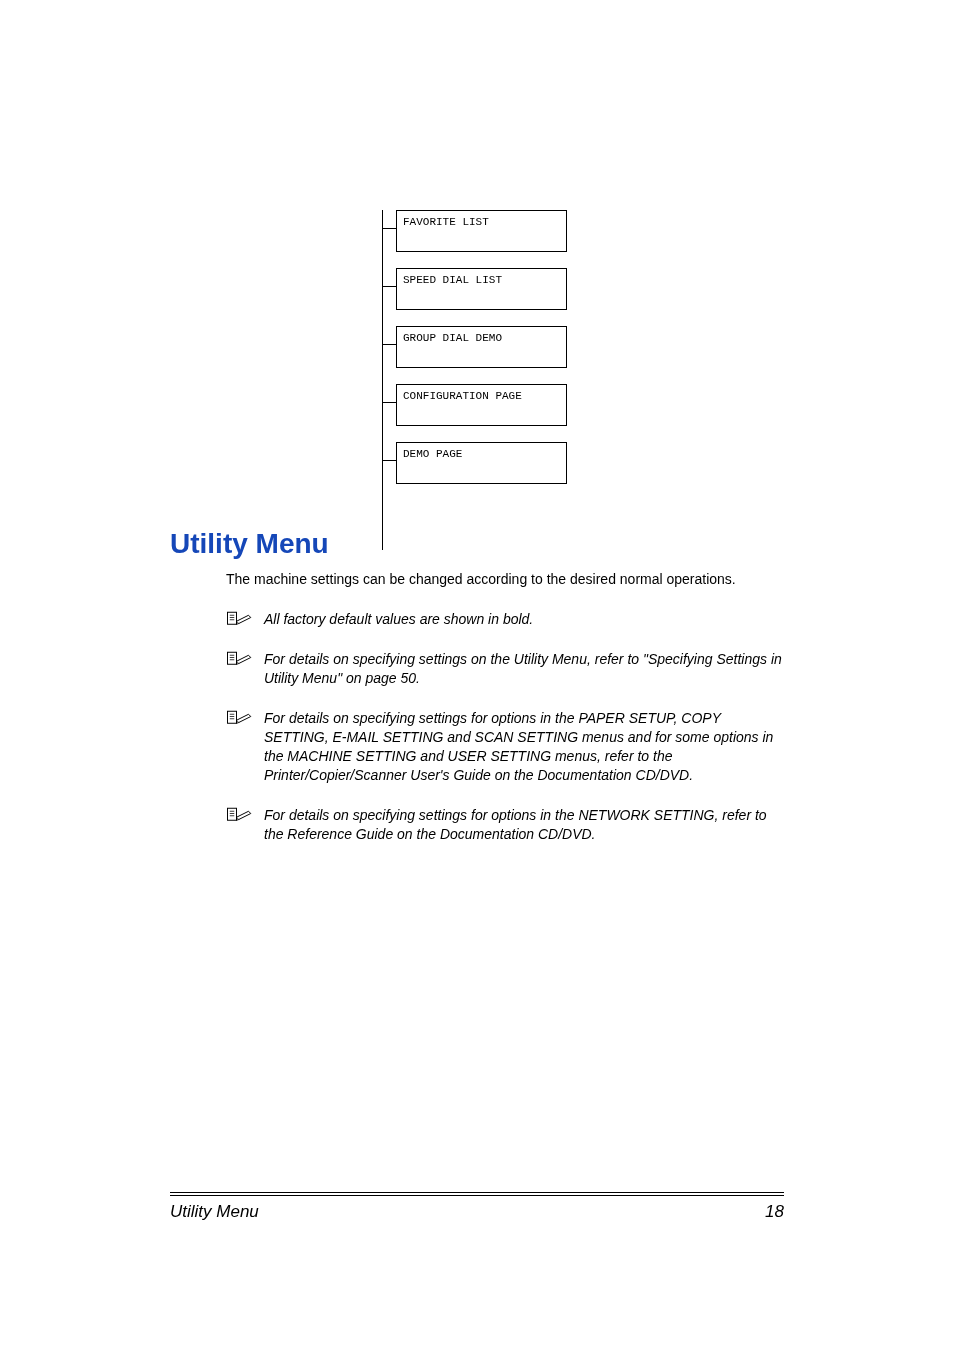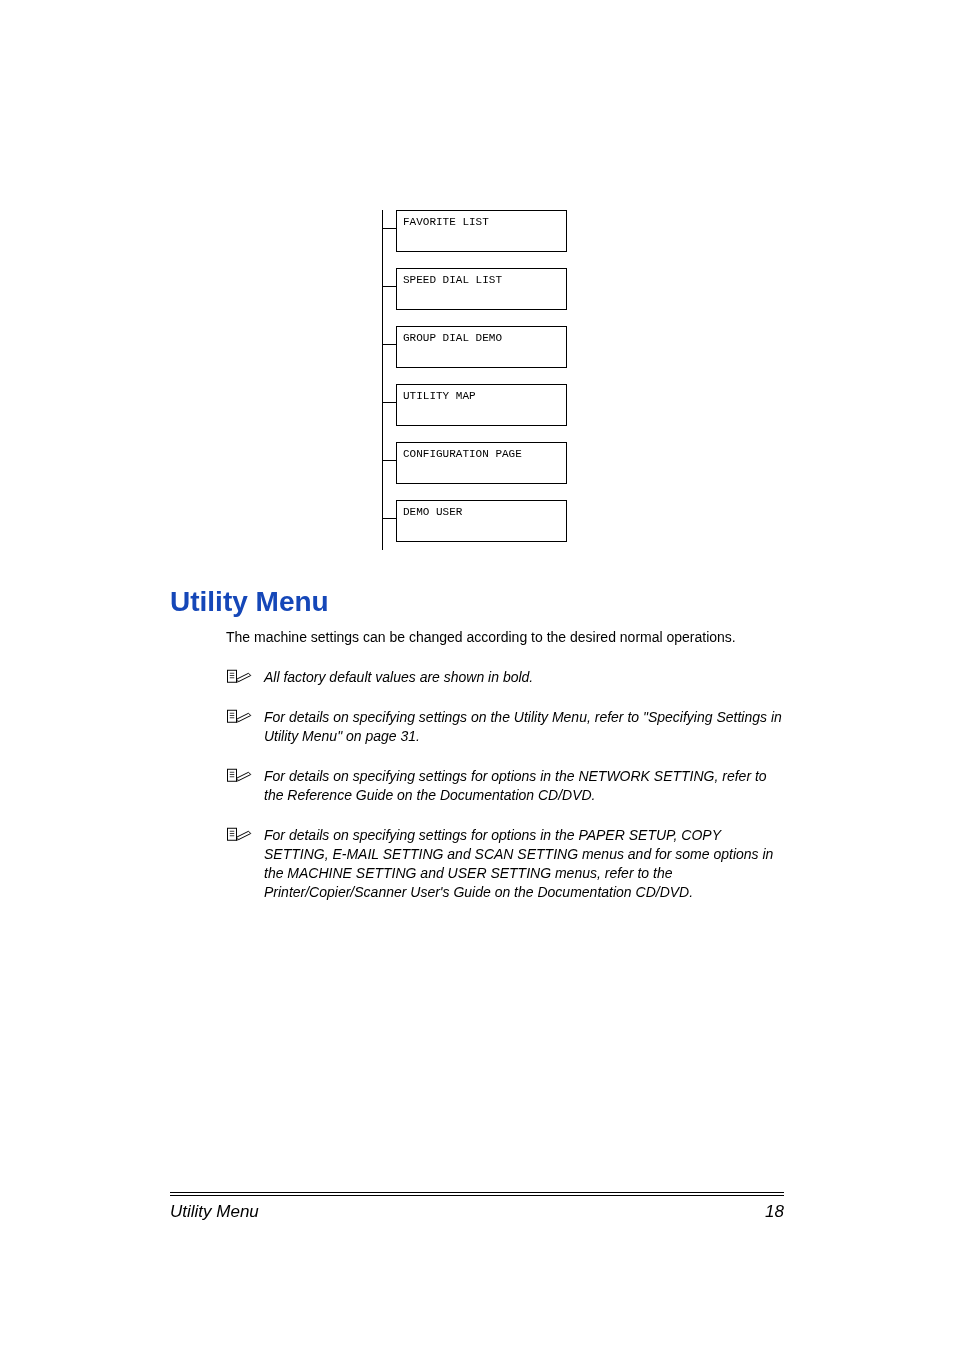--- a/index.html
+++ b/index.html
@@ -122,29 +122,25 @@
     <div class="node-wrap">
       <div class="hconn"></div>
       <div class="node">SPEED DIAL LIST</div>
     </div>
     <div class="node-wrap">
       <div class="hconn"></div>
       <div class="node">GROUP DIAL DEMO</div>
     </div>
     <div class="node-wrap">
       <div class="hconn"></div>
-      <div class="node">UTILITY MAP</div>
-    </div>
-    <div class="node-wrap">
-      <div class="hconn"></div>
       <div class="node">CONFIGURATION PAGE</div>
     </div>
     <div class="node-wrap" style="margin-bottom:0;">
       <div class="hconn"></div>
-      <div class="node">DEMO USER</div>
+      <div class="node">DEMO PAGE</div>
     </div>
   </div>
 
   <h1>Utility Menu</h1>
 
   <div class="intro">The machine settings can be changed according to the desired normal operations.</div>
 
   <div class="note-block">
     <span class="note-icon">
       <svg viewBox="0 0 40 22" width="30" height="18">
@@ -163,49 +159,49 @@
     <span class="note-icon">
       <svg viewBox="0 0 40 22" width="30" height="18">
         <rect x="2" y="2" width="12" height="16" fill="none" stroke="#000" stroke-width="1.3"></rect>
         <line x1="5" y1="6" x2="11" y2="6" stroke="#000" stroke-width="1"></line>
         <line x1="5" y1="9" x2="11" y2="9" stroke="#000" stroke-width="1"></line>
         <line x1="5" y1="12" x2="11" y2="12" stroke="#000" stroke-width="1"></line>
         <path d="M14 14 L30 6 L33 9 L17 17 L14 18 Z" fill="none" stroke="#000" stroke-width="1.3"></path>
         <line x1="14" y1="14" x2="17" y2="17" stroke="#000" stroke-width="1"></line>
       </svg>
     </span>
-    <span>For details on specifying settings on the Utility Menu, refer to "Specifying Settings in Utility Menu" on page 31.</span>
+    <span>For details on specifying settings on the Utility Menu, refer to "Specifying Settings in Utility Menu" on page 50.</span>
+  </div>
+
+  <div class="note-block">
+    <span class="note-icon">
+      <svg viewBox="0 0 40 22" width="30" height="18">
+        <rect x="2" y="2" width="12" height="16" fill="none" stroke="#000" stroke-width="1.3"></rect>
+        <line x1="5" y1="6" x2="11" y2="6" stroke="#000" stroke-width="1"></line>
+        <line x1="5" y1="9" x2="11" y2="9" stroke="#000" stroke-width="1"></line>
+        <line x1="5" y1="12" x2="11" y2="12" stroke="#000" stroke-width="1"></line>
+        <path d="M14 14 L30 6 L33 9 L17 17 L14 18 Z" fill="none" stroke="#000" stroke-width="1.3"></path>
+        <line x1="14" y1="14" x2="17" y2="17" stroke="#000" stroke-width="1"></line>
+      </svg>
+    </span>
+    <span>For details on specifying settings for options in the PAPER SETUP, COPY SETTING, E-MAIL SETTING and SCAN SETTING menus and for some options in the MACHINE SETTING and USER SETTING menus, refer to the Printer/Copier/Scanner User's Guide on the Documentation CD/DVD.</span>
   </div>
 
   <div class="note-block">
     <span class="note-icon">
       <svg viewBox="0 0 40 22" width="30" height="18">
         <rect x="2" y="2" width="12" height="16" fill="none" stroke="#000" stroke-width="1.3"></rect>
         <line x1="5" y1="6" x2="11" y2="6" stroke="#000" stroke-width="1"></line>
         <line x1="5" y1="9" x2="11" y2="9" stroke="#000" stroke-width="1"></line>
         <line x1="5" y1="12" x2="11" y2="12" stroke="#000" stroke-width="1"></line>
         <path d="M14 14 L30 6 L33 9 L17 17 L14 18 Z" fill="none" stroke="#000" stroke-width="1.3"></path>
         <line x1="14" y1="14" x2="17" y2="17" stroke="#000" stroke-width="1"></line>
       </svg>
     </span>
     <span>For details on specifying settings for options in the NETWORK SETTING, refer to the Reference Guide on the Documentation CD/DVD.</span>
-  </div>
-
-  <div class="note-block">
-    <span class="note-icon">
-      <svg viewBox="0 0 40 22" width="30" height="18">
-        <rect x="2" y="2" width="12" height="16" fill="none" stroke="#000" stroke-width="1.3"></rect>
-        <line x1="5" y1="6" x2="11" y2="6" stroke="#000" stroke-width="1"></line>
-        <line x1="5" y1="9" x2="11" y2="9" stroke="#000" stroke-width="1"></line>
-        <line x1="5" y1="12" x2="11" y2="12" stroke="#000" stroke-width="1"></line>
-        <path d="M14 14 L30 6 L33 9 L17 17 L14 18 Z" fill="none" stroke="#000" stroke-width="1.3"></path>
-        <line x1="14" y1="14" x2="17" y2="17" stroke="#000" stroke-width="1"></line>
-      </svg>
-    </span>
-    <span>For details on specifying settings for options in the PAPER SETUP, COPY SETTING, E-MAIL SETTING and SCAN SETTING menus and for some options in the MACHINE SETTING and USER SETTING menus, refer to the Printer/Copier/Scanner User's Guide on the Documentation CD/DVD.</span>
   </div>
 
 </div>
 
 <div class="footer">
   <div class="line-top"></div>
   <div class="line-bottom"></div>
   <div class="footer-row">
     <span>Utility Menu</span>
     <span>18</span>

